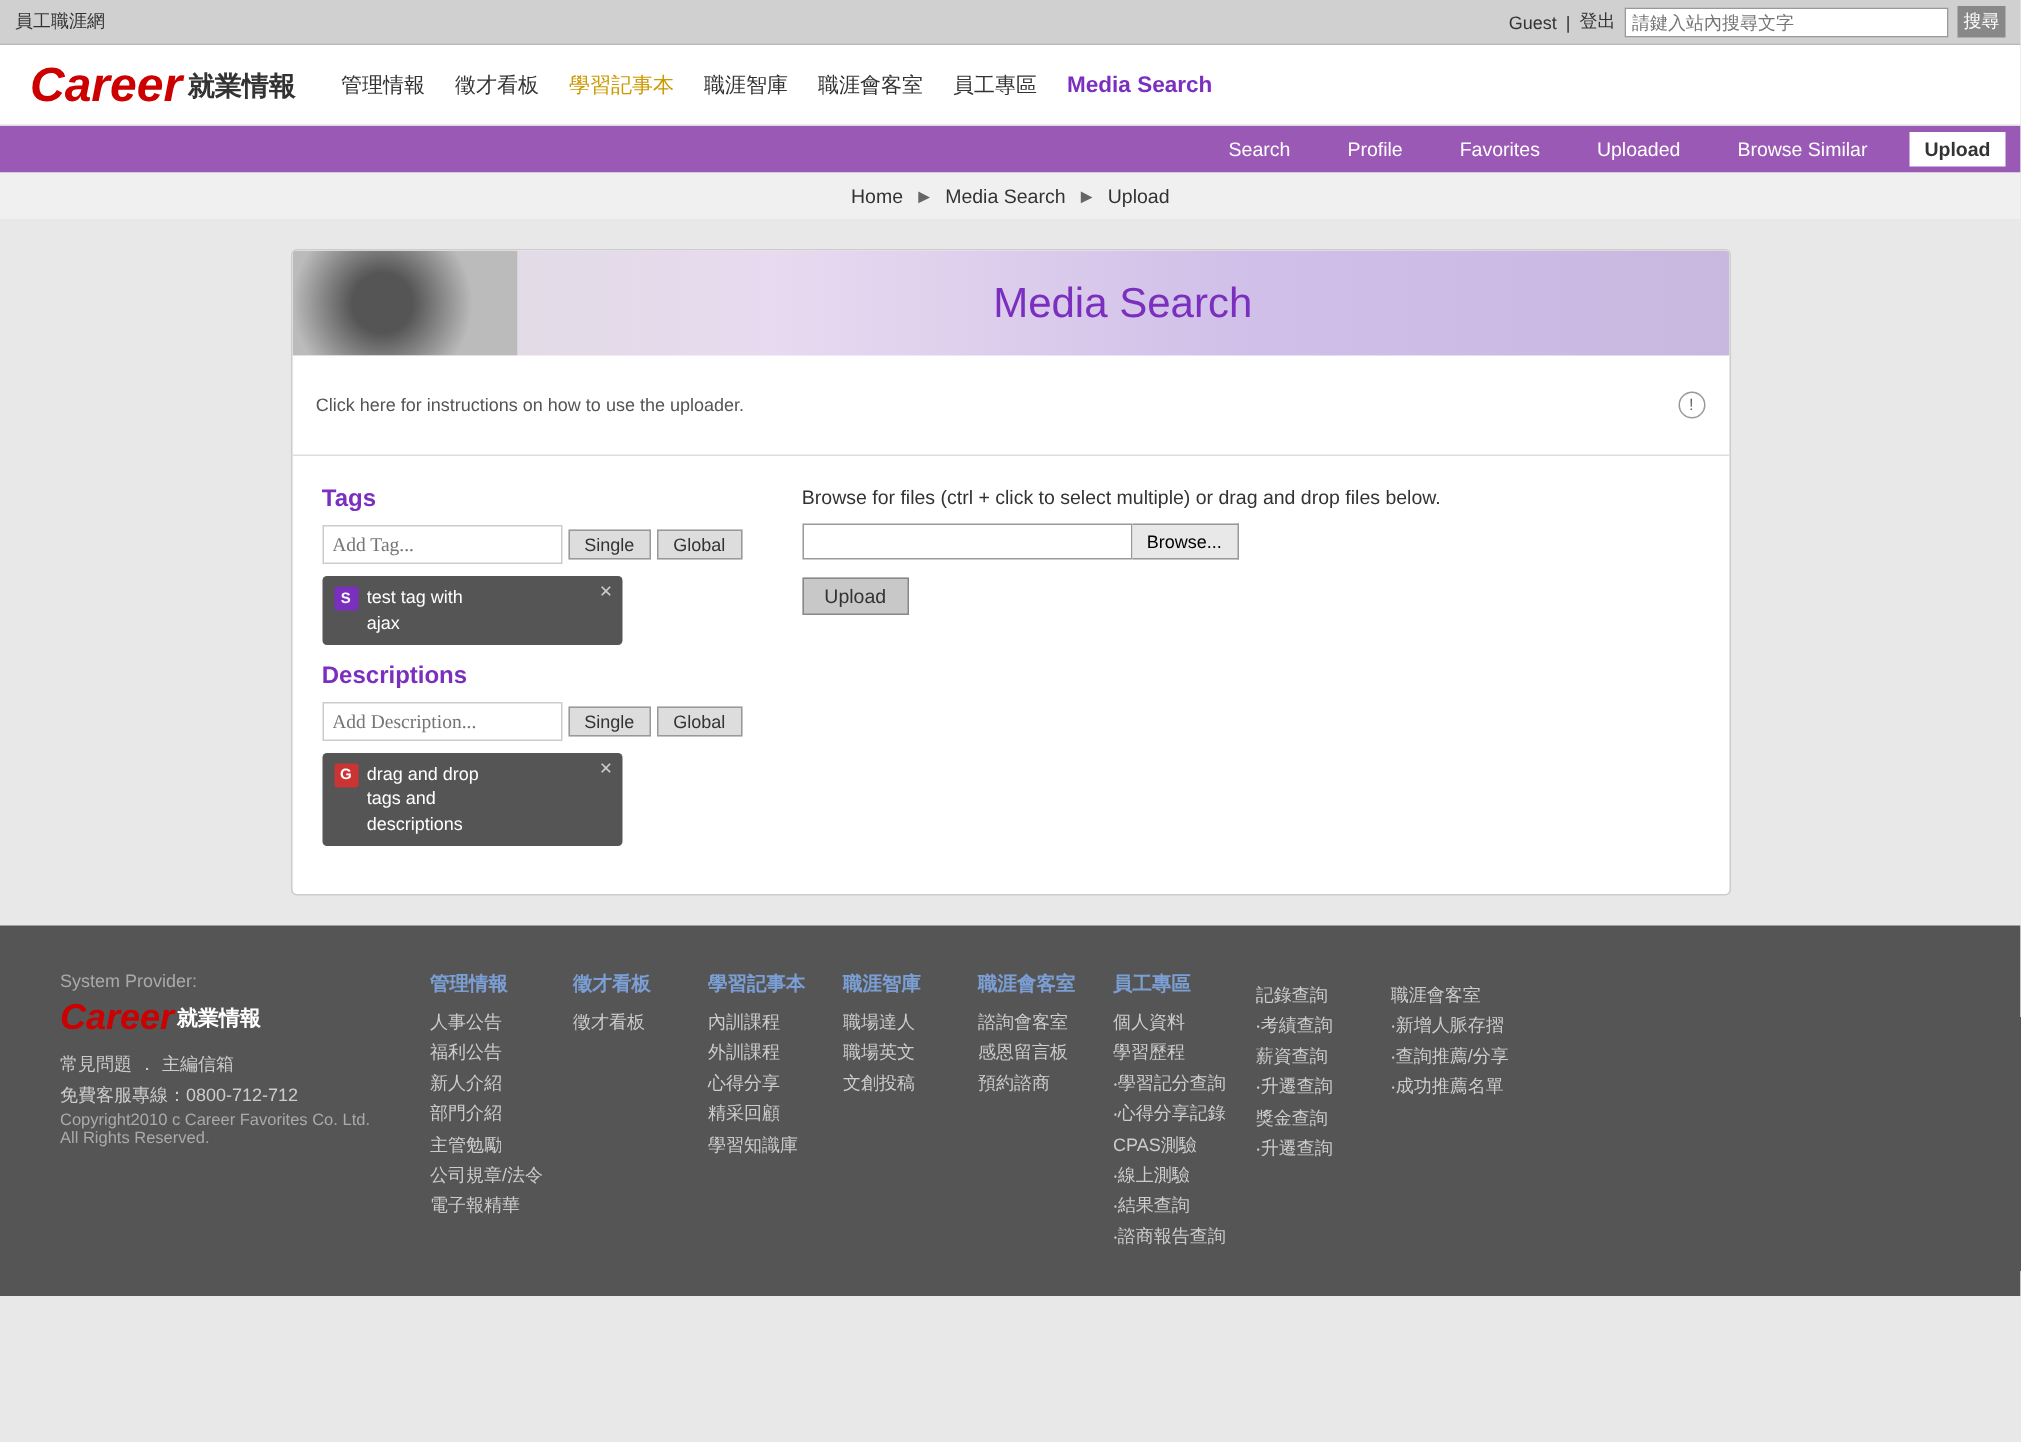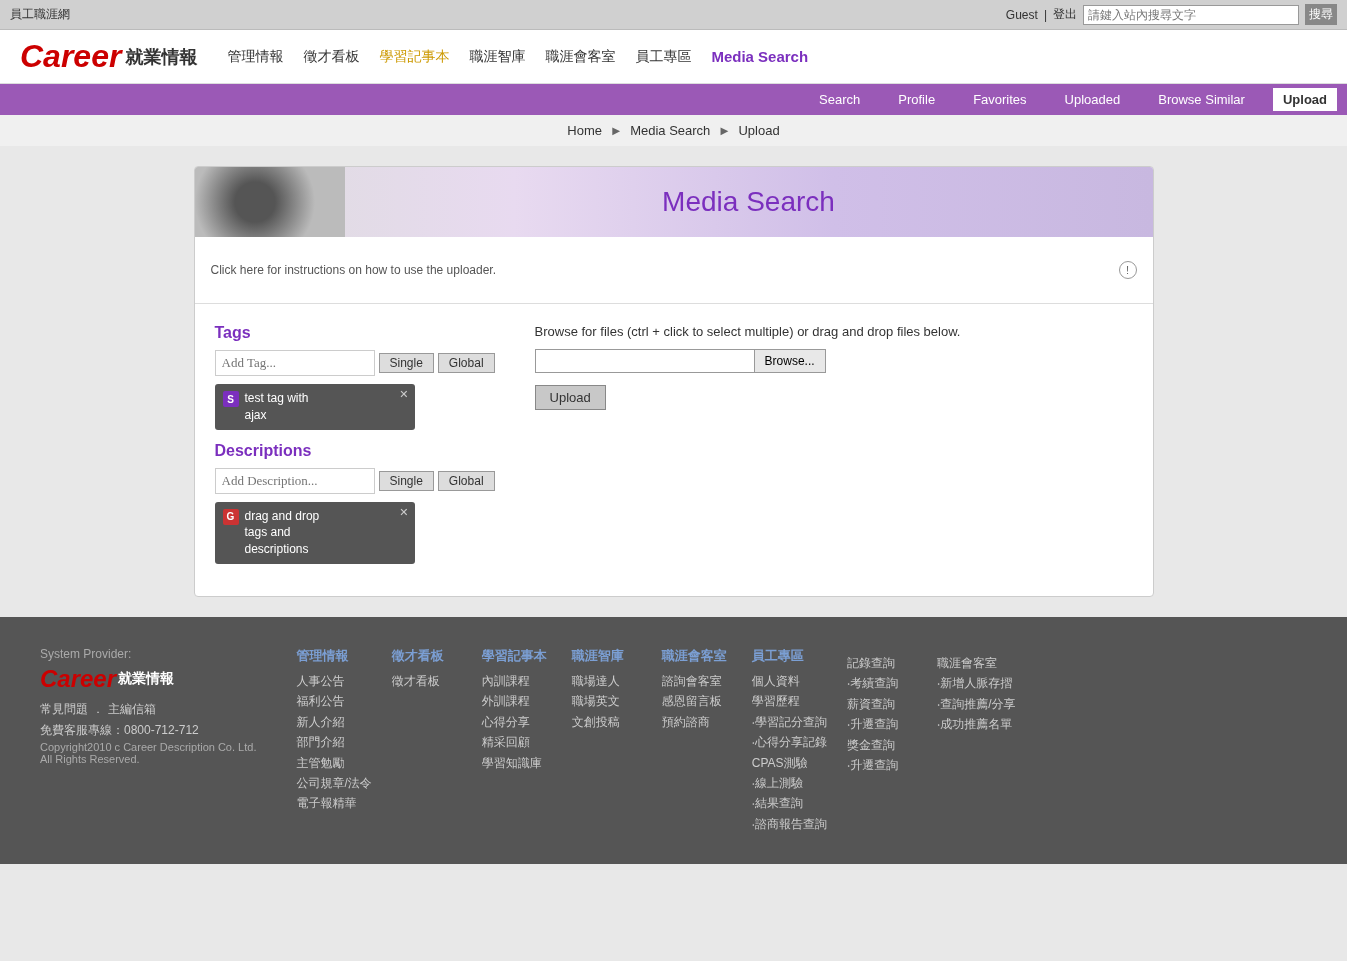--- a/index.html
+++ b/index.html
@@ -351,21 +351,21 @@
         <div class="footer-brand-name">
           <span class="footer-logo-career">Career</span>
           <span class="footer-logo-chinese">就業情報</span>
         </div>
         <div class="footer-links-row">
           <a href="#">常見問題</a>
           <span>．</span>
           <a href="#">主編信箱</a>
         </div>
         <div class="footer-phone">免費客服專線：0800-712-712</div>
-        <div class="footer-copy">Copyright2010 c Career Description Co. Ltd.</div>
+        <div class="footer-copy">Copyright2010 c Career Favorites Co. Ltd.</div>
         <div class="footer-copy">All Rights Reserved.</div>
       </div>
 
       <div class="footer-cols">
 
         <div class="footer-col">
           <div class="footer-col-title">管理情報</div>
           <a class="footer-col-item" href="#">人事公告</a>
           <a class="footer-col-item" href="#">福利公告</a>
           <a class="footer-col-item" href="#">新人介紹</a>

